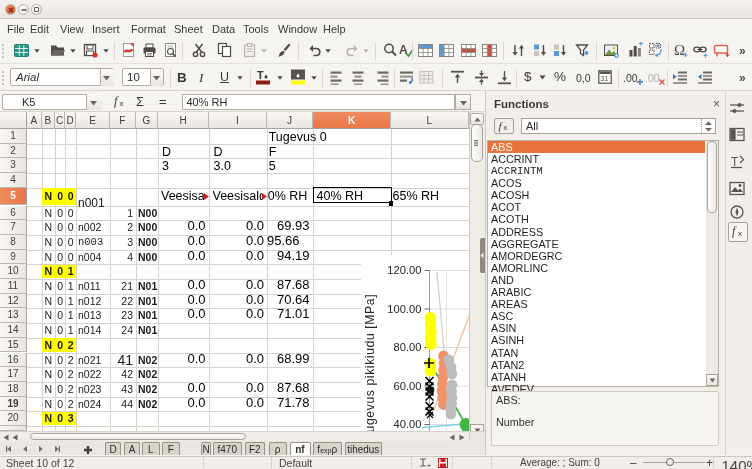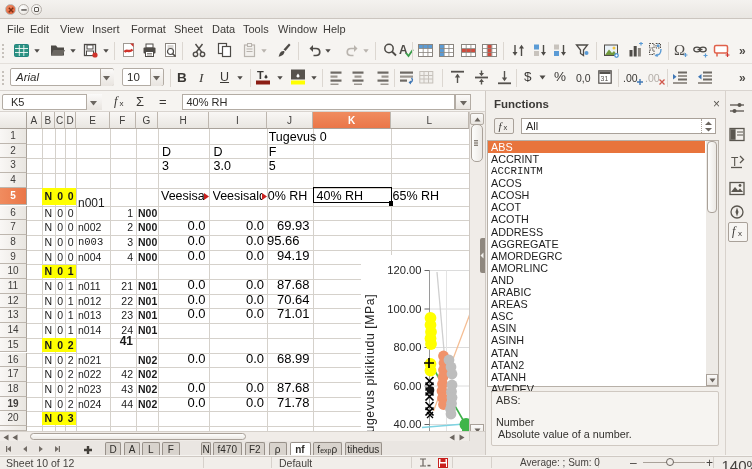--- a/index.html
+++ b/index.html
@@ -370,21 +370,21 @@
 <svg style="position:absolute;left:696.5px;top:70px" width="16" height="15" viewBox="0 0 16 15">
       <rect x="6" y="1.5" width="9" height="2" fill="#6e6a65"></rect>
       <rect x="6" y="5" width="9" height="2" fill="#9a958f"></rect>
       <rect x="6" y="8.5" width="9" height="2" fill="#6e6a65"></rect>
       <rect x="1" y="12" width="14" height="2" fill="#9a958f"></rect>
       <path d="M4.5 4 L1 6.8 L4.5 9.5 Z" fill="#3f77b5"></path>
     </svg>
 <div style="position:absolute;left:739px;top:71px;white-space:nowrap;font-size:12px;color:#4e4b47;font-weight:bold;">»</div>
 <div style="left:0px;top:91px;width:752px;height:21px;background:#f6f4f1;border-bottom:1px solid #d9d4cf;"></div>
 <div style="left:2px;top:93.5px;width:100px;height:16.5px;background:#fff;border:1px solid #b3aca4;border-radius:2px;"></div>
-<div style="position:absolute;left:11px;top:96px;white-space:nowrap;font-size:11px;color:#2e2c29;">K5</div>
+<div style="position:absolute;left:22px;top:96px;white-space:nowrap;font-size:11px;color:#2e2c29;">K5</div>
 <div style="left:85.5px;top:94px;width:16px;height:15.5px;background:linear-gradient(#fbfaf9,#e8e4df);border-left:1px solid #b3aca4;"></div>
 <svg style="position:absolute;left:89px;top:99.5px" width="9" height="6" viewBox="0 0 9 6">
       <path d="M1 1 L8 1 L4.5 5.5 Z" fill="#6b6660"></path>
     </svg>
 <div style="position:absolute;left:114px;top:94px;white-space:nowrap;font-size:12.5px;font-style:italic;font-family:'Liberation Serif',serif;color:#3a3835;">f</div>
 <div style="position:absolute;left:119.5px;top:99px;white-space:nowrap;font-size:8px;color:#3a3835;">x</div>
 <div style="position:absolute;left:136px;top:94px;white-space:nowrap;font-size:13px;color:#3a3835;">Σ</div>
 <div style="position:absolute;left:159px;top:94px;white-space:nowrap;font-size:13px;color:#3a3835;">=</div>
 <div style="left:182px;top:93.5px;width:273px;height:16.5px;background:#fff;border:1px solid #b3aca4;"></div>
 <div style="position:absolute;left:186.5px;top:96px;white-space:nowrap;font-size:11px;color:#2e2c29;">40% RH</div>
@@ -520,21 +520,21 @@
 <div style="left:41.8px;top:323.1px;width:13.100000000000001px;height:14.699999999999989px;color:#1a1a1a;font-size:10.5px;text-align:center;line-height:14.699999999999989px;">N</div>
 <div style="left:54.9px;top:323.1px;width:10.500000000000007px;height:14.699999999999989px;color:#1a1a1a;font-size:10.5px;text-align:center;line-height:14.699999999999989px;">0</div>
 <div style="left:65.4px;top:323.1px;width:10.599999999999994px;height:14.699999999999989px;color:#1a1a1a;font-size:10.5px;text-align:center;line-height:14.699999999999989px;">1</div>
 <div style="left:78px;top:323.1px;width:30px;height:14.699999999999989px;color:#1a1a1a;font-size:10.5px;line-height:14.699999999999989px;">n014</div>
 <div style="left:110px;top:323.1px;width:23px;height:14.699999999999989px;color:#1a1a1a;font-size:10.5px;text-align:right;line-height:14.699999999999989px;">24</div>
 <div style="left:138px;top:323.1px;width:20px;height:14.699999999999989px;color:#1a1a1a;font-size:10.5px;font-weight:bold;line-height:14.699999999999989px;">N01</div>
 <div style="left:41.8px;top:352.5px;width:13.100000000000001px;height:14.699999999999989px;color:#1a1a1a;font-size:10.5px;text-align:center;line-height:14.699999999999989px;">N</div>
 <div style="left:54.9px;top:352.5px;width:10.500000000000007px;height:14.699999999999989px;color:#1a1a1a;font-size:10.5px;text-align:center;line-height:14.699999999999989px;">0</div>
 <div style="left:65.4px;top:352.5px;width:10.599999999999994px;height:14.699999999999989px;color:#1a1a1a;font-size:10.5px;text-align:center;line-height:14.699999999999989px;">2</div>
 <div style="left:78px;top:352.5px;width:30px;height:14.699999999999989px;color:#1a1a1a;font-size:10.5px;line-height:14.699999999999989px;">n021</div>
-<div style="left:110px;top:334px;width:23px;height:14.699999999999989px;color:#1a1a1a;font-size:12px;text-align:right;line-height:14.699999999999989px;font-weight:bold;">41</div>
+<div style="left:110px;top:353px;width:23px;height:14.699999999999989px;color:#1a1a1a;font-size:14px;text-align:right;line-height:14.699999999999989px;">41</div>
 <div style="left:138px;top:352.5px;width:20px;height:14.699999999999989px;color:#1a1a1a;font-size:10.5px;font-weight:bold;line-height:14.699999999999989px;">N02</div>
 <div style="left:41.8px;top:367.2px;width:13.100000000000001px;height:14.699999999999989px;color:#1a1a1a;font-size:10.5px;text-align:center;line-height:14.699999999999989px;">N</div>
 <div style="left:54.9px;top:367.2px;width:10.500000000000007px;height:14.699999999999989px;color:#1a1a1a;font-size:10.5px;text-align:center;line-height:14.699999999999989px;">0</div>
 <div style="left:65.4px;top:367.2px;width:10.599999999999994px;height:14.699999999999989px;color:#1a1a1a;font-size:10.5px;text-align:center;line-height:14.699999999999989px;">2</div>
 <div style="left:78px;top:367.2px;width:30px;height:14.699999999999989px;color:#1a1a1a;font-size:10.5px;line-height:14.699999999999989px;">n022</div>
 <div style="left:110px;top:367.2px;width:23px;height:14.699999999999989px;color:#1a1a1a;font-size:10.5px;text-align:right;line-height:14.699999999999989px;">42</div>
 <div style="left:138px;top:367.2px;width:20px;height:14.699999999999989px;color:#1a1a1a;font-size:10.5px;font-weight:bold;line-height:14.699999999999989px;">N02</div>
 <div style="left:41.8px;top:381.9px;width:13.100000000000001px;height:14.700000000000045px;color:#1a1a1a;font-size:10.5px;text-align:center;line-height:14.700000000000045px;">N</div>
 <div style="left:54.9px;top:381.9px;width:10.500000000000007px;height:14.700000000000045px;color:#1a1a1a;font-size:10.5px;text-align:center;line-height:14.700000000000045px;">0</div>
 <div style="left:65.4px;top:381.9px;width:10.599999999999994px;height:14.700000000000045px;color:#1a1a1a;font-size:10.5px;text-align:center;line-height:14.700000000000045px;">2</div>
@@ -785,21 +785,20 @@
 <div style="position:absolute;left:491px;top:382.8000000000002px;white-space:nowrap;font-size:10.8px;color:#1e1e1e;">AVEDEV</div>
 <div style="left:705.5px;top:140.5px;width:12px;height:245.5px;background:#edeae6;"></div>
 <div style="left:706.5px;top:141px;width:10px;height:72px;background:linear-gradient(90deg,#fdfdfc,#ece9e5);border:1px solid #a9a199;border-radius:4px;"></div>
 <div style="left:705.5px;top:374px;width:12.5px;height:12px;background:linear-gradient(#fbfaf9,#e8e4df);border:1px solid #a9a199;"></div>
 <svg style="position:absolute;left:708.5px;top:378px" width="7" height="5" viewBox="0 0 7 5">
       <path d="M0.5 0.5 L6.5 0.5 L3.5 4.5 Z" fill="#6b655f"></path>
     </svg>
 <div style="left:491px;top:390.5px;width:228px;height:55px;background:#f6f4f1;border:1px solid #cfc8c1;border-radius:2px;"></div>
 <div style="position:absolute;left:496px;top:393.5px;white-space:nowrap;font-size:10.8px;color:#33312e;">ABS:</div>
 <div style="position:absolute;left:496px;top:415.5px;white-space:nowrap;font-size:10.8px;color:#33312e;">Number</div>
-<div style="position:absolute;left:498px;top:428px;white-space:nowrap;font-size:10.8px;color:#33312e;">Absolute value of a number.</div>
 <div style="left:724.5px;top:91px;width:1px;height:364px;background:#d8d2cc;width:1px;"></div>
 <svg style="position:absolute;left:729px;top:101px" width="16" height="14" viewBox="0 0 16 14">
       <g stroke="#5a564f" stroke-width="1.3">
         <line x1="1" y1="4" x2="15" y2="4"></line>
         <line x1="1" y1="10" x2="15" y2="10"></line>
       </g>
       <circle cx="10.5" cy="4" r="2" fill="#5a564f"></circle>
       <circle cx="5.5" cy="10" r="2" fill="#5a564f"></circle>
     </svg>
 <svg style="position:absolute;left:729px;top:127px" width="16" height="16" viewBox="0 0 16 16">

